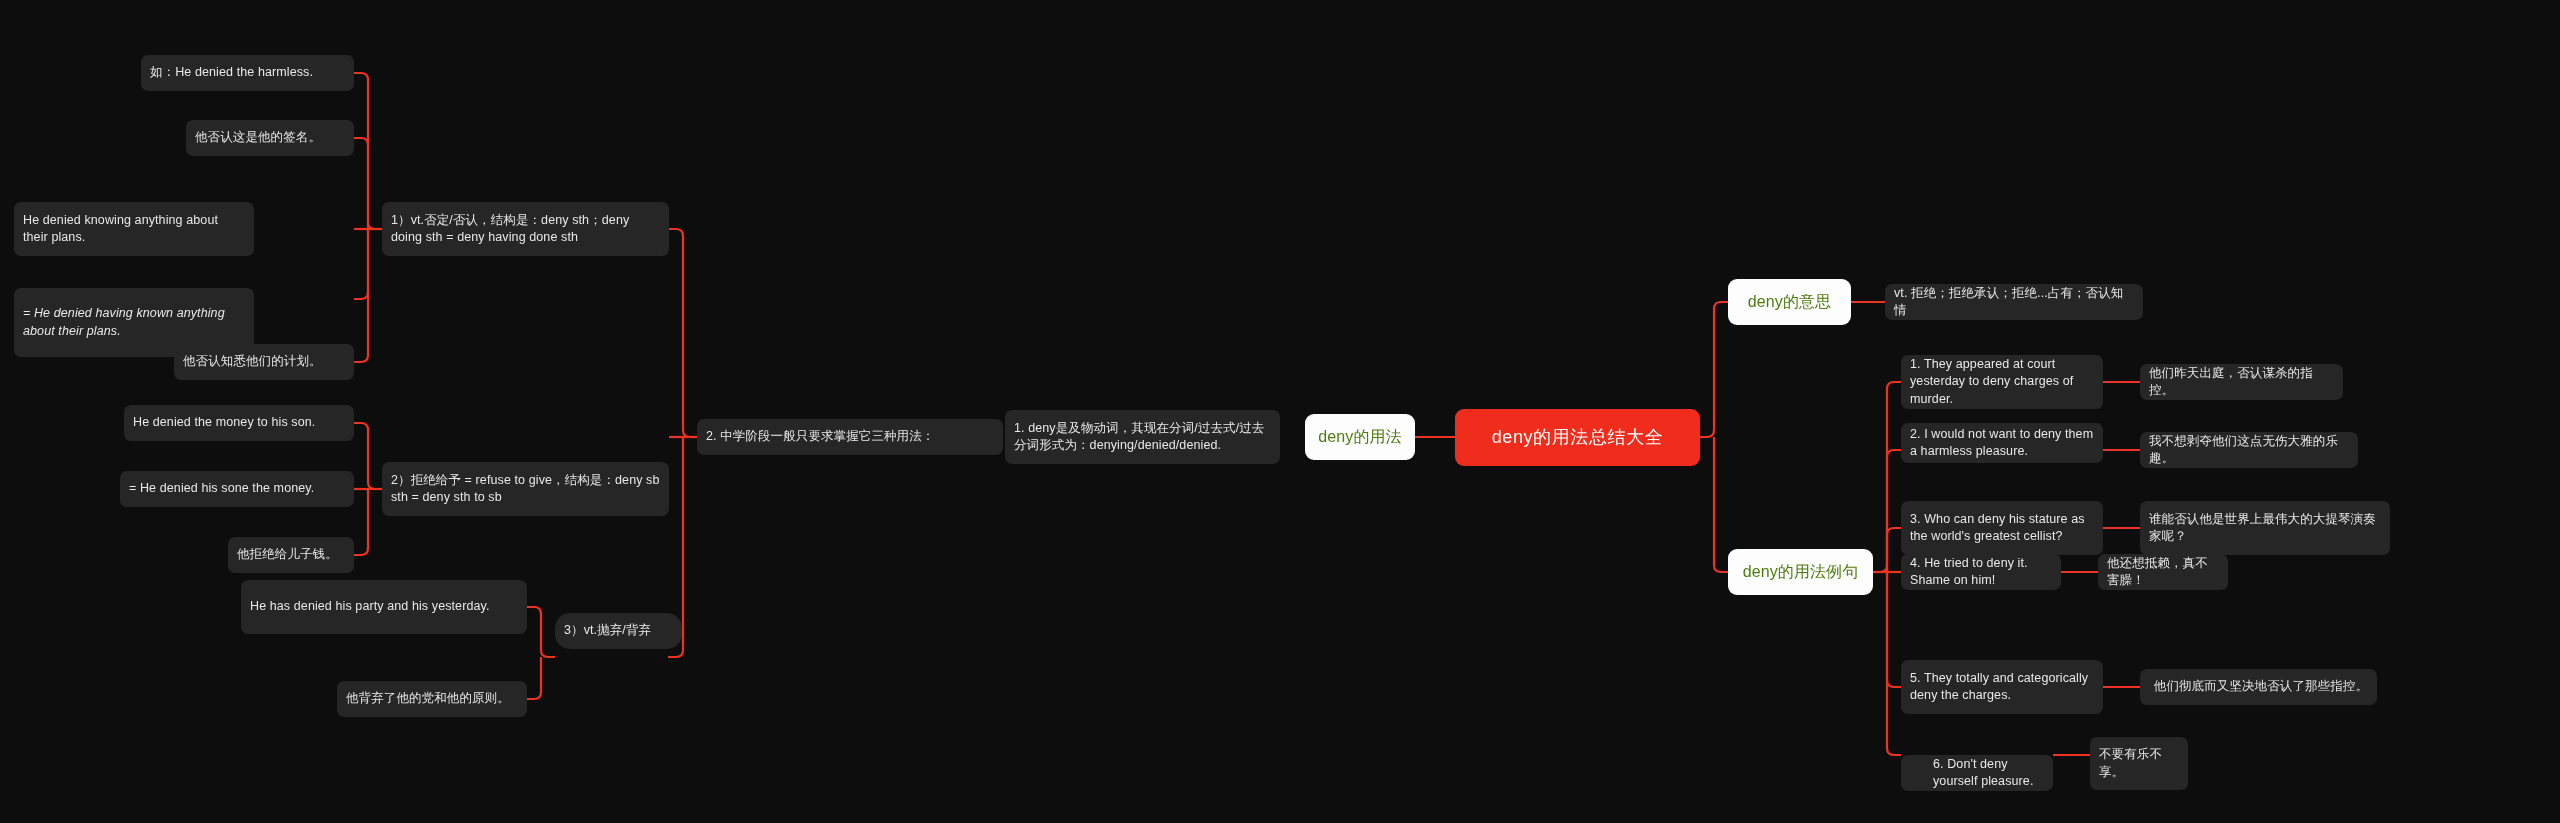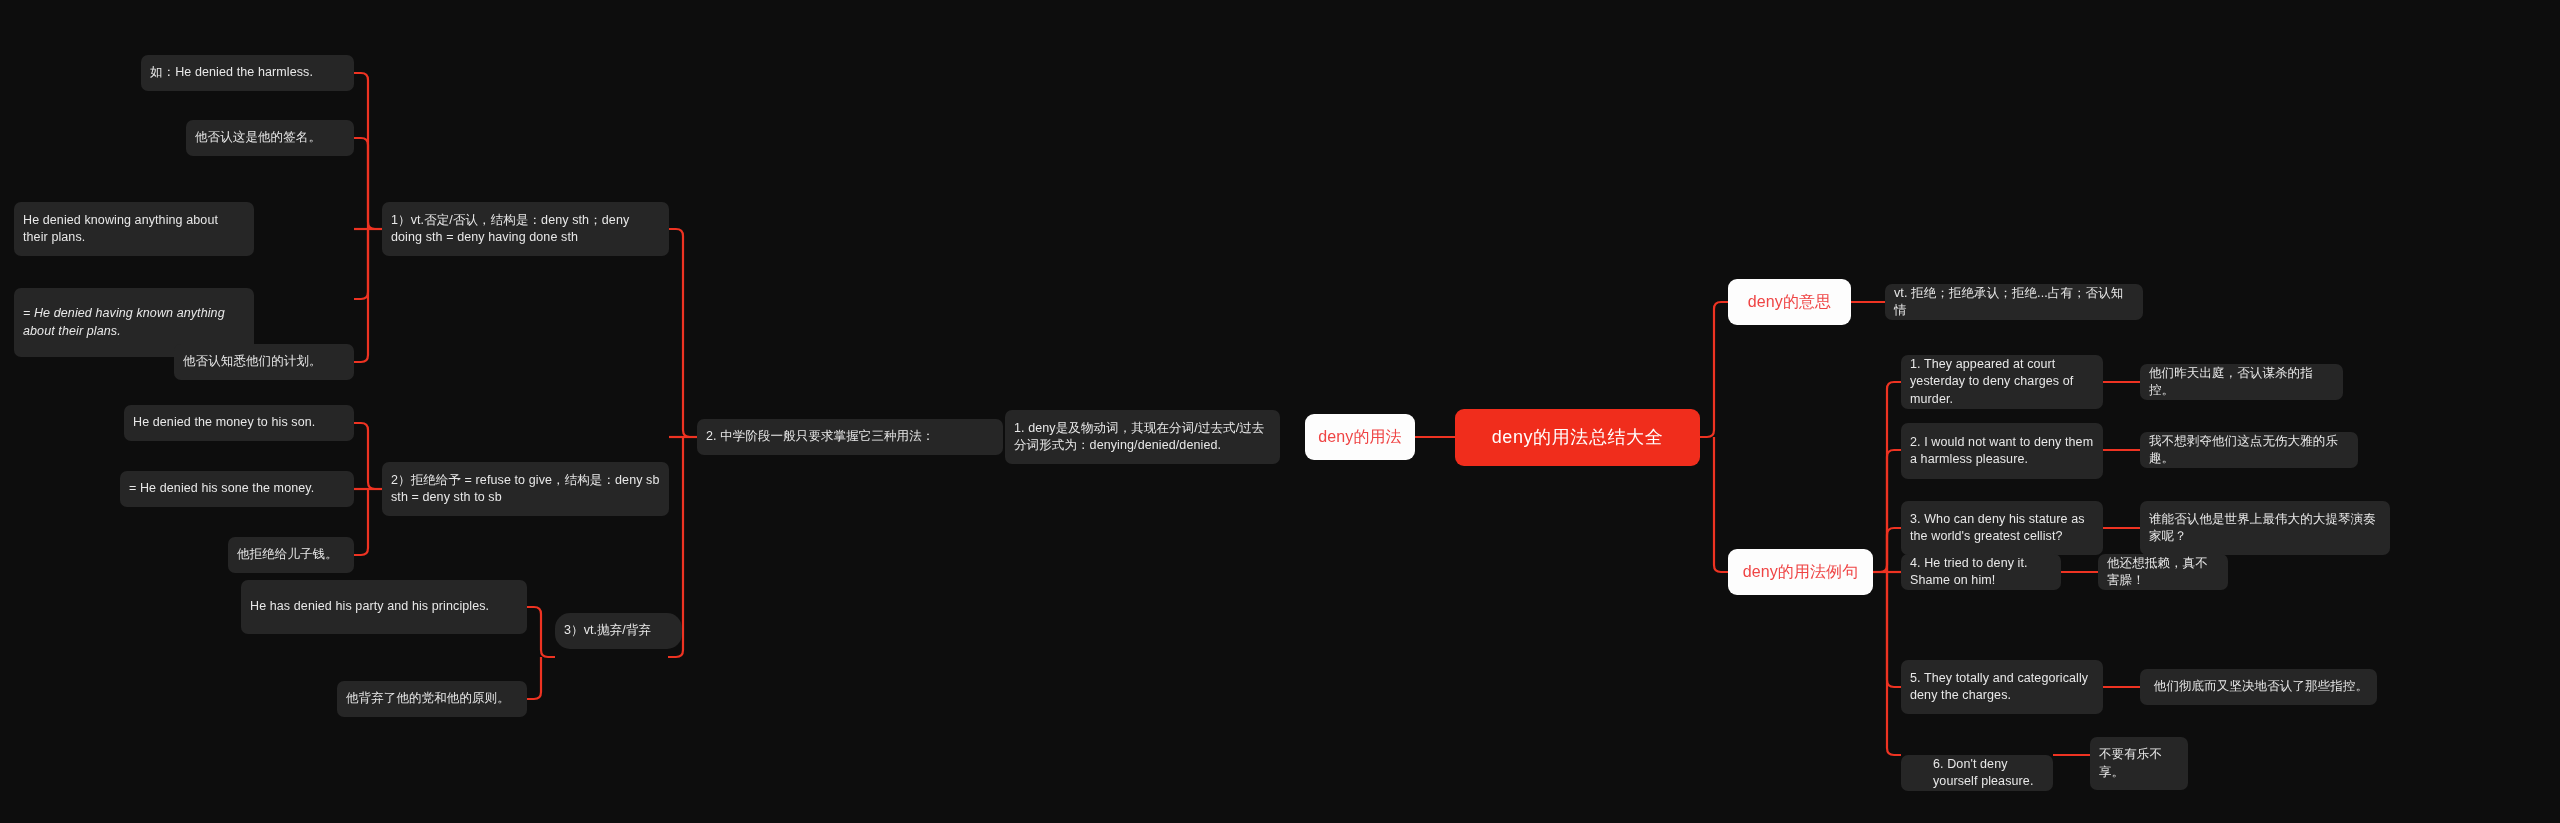--- a/index.html
+++ b/index.html
@@ -21,21 +21,21 @@
     background: #262626;
     font-size: 12.5px;
     line-height: 1.38;
     padding: 7px 9px;
     letter-spacing: 0.1px;
     white-space: pre-wrap;
   }
   .node.leaf { background: #262626; }
   .node.branch {
     background: #fdfdfd;
-    color: #ef4444;
+    color: #4d7c0f;
     font-size: 16px;
     border-radius: 9px;
     padding: 9px 12px;
     justify-content: center;
   }
   .node.root {
     background: #f02d1c;
     color: #ffffff;
     font-size: 18px;
     font-weight: 500;
@@ -138,21 +138,21 @@
     <span>= He denied his sone the money.</span>
   </div>
   <div class="node leaf" style="left:228px; top:537px; width:126px; height:36px;">
     <span>他拒绝给儿子钱。</span>
   </div>
 
   <div class="node leaf" style="left:555px; top:613px; width:127px; height:36px;border-radius:15px;">
     <span>3）vt.抛弃/背弃</span>
   </div>
   <div class="node leaf" style="left:241px; top:580px; width:286px; height:54px;">
-    <span>He has denied his party and his principles.</span>
+    <span>He has denied his party and his yesterday.</span>
   </div>
   <div class="node leaf" style="left:337px; top:681px; width:190px; height:36px;">
     <span>他背弃了他的党和他的原则。</span>
   </div>
 
   <div class="node branch" style="left:1728px; top:279px; width:123px; height:46px;">
     <span>deny的意思</span>
   </div>
   <div class="node leaf" style="left:1885px; top:284px; width:258px; height:36px;">
     <span>vt. 拒绝；拒绝承认；拒绝...占有；否认知情</span>
@@ -162,21 +162,21 @@
     <span>deny的用法例句</span>
   </div>
 
   <div class="node leaf" style="left:1901px; top:355px; width:202px; height:54px;">
     <span>1. They appeared at court yesterday to deny charges of murder.</span>
   </div>
   <div class="node leaf" style="left:2140px; top:364px; width:203px; height:36px;">
     <span>他们昨天出庭，否认谋杀的指控。</span>
   </div>
 
-  <div class="node leaf" style="left:1901px; top:423px; width:202px; height:56px;justify-content:flex-end;">
+  <div class="node leaf" style="left:1901px; top:423px; width:202px; height:40px;justify-content:flex-end;">
     <span>2. I would not want to deny them a harmless pleasure.</span>
   </div>
   <div class="node leaf" style="left:2140px; top:432px; width:218px; height:36px;">
     <span>我不想剥夺他们这点无伤大雅的乐趣。</span>
   </div>
 
   <div class="node leaf" style="left:1901px; top:501px; width:202px; height:54px;">
     <span>3. Who can deny his stature as the world's greatest cellist?</span>
   </div>
   <div class="node leaf" style="left:2140px; top:501px; width:250px; height:54px;">

